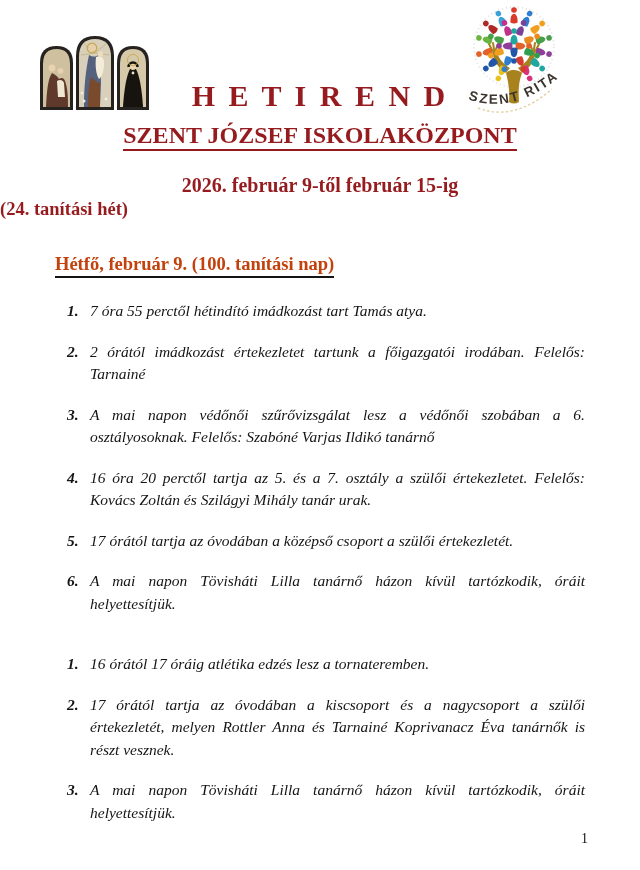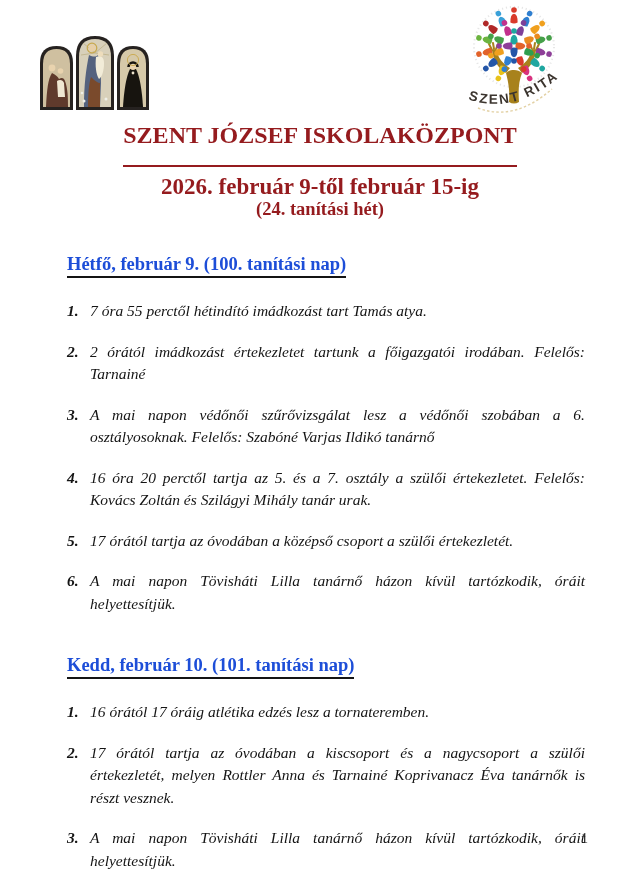--- a/index.html
+++ b/index.html
@@ -11,33 +11,33 @@
   .triptych { position:absolute; left:38px; top:33px; }
   .rita-logo { position:absolute; left:454px; top:5px; }
   .page-title {
     position:absolute; top:80px; left:0; width:100%; text-align:center;
     color:#951b1e; font-weight:bold; font-size:30px; line-height:32px; letter-spacing:3px;
   }
   .page-subtitle {
     position:absolute; top:121px; left:0; width:100%; text-align:center;
     color:#951b1e; font-weight:bold; font-size:24px; line-height:28px;
   }
-  .page-subtitle .u { border-bottom:2.5px solid #951b1e; padding-bottom:17px; }
+  .page-subtitle .u { border-bottom:2.5px solid #951b1e; padding-bottom:1px; }
   .date-line1 {
     position:absolute; top:174px; left:0; width:100%; text-align:center;
-    color:#951b1e; font-weight:bold; font-size:23px;
+    color:#951b1e; font-weight:bold; font-size:20px;
   }
   .date-line2 {
-    position:absolute; top:199px; left:0; width:100%; text-align:center;
+    position:absolute; top:199px; left:0; width:100%; 
     color:#951b1e; font-weight:bold; font-size:18.5px;
   }
   
   .content { position:absolute; left:55px; top:252px; width:530px; }
   .day + .day { margin-top:38px; }
-  .day-heading { margin:0 0 24px 12px; font-size:18.5px; line-height:24px; font-weight:bold; color:#1d4ed8; }
+  .day-heading { margin:0 0 24px 0; font-size:18.5px; line-height:24px; font-weight:bold; color:#c2410c; }
   .day-heading .u { border-bottom:2px solid #141414; padding-bottom:1.5px; }
   ul.items { list-style:none; margin:0; padding:0; }
   li.item {
     position:relative; padding-left:35px; margin-bottom:18px;
     font-style:italic; font-size:15.5px; line-height:22.5px; text-align:justify;
   }
   li.item .num { position:absolute; left:12px; top:0; font-weight:bold; }
   .bi { font-weight:normal; }
   .page-number { position:absolute; top:831px; right:52px; font-size:14px; color:#141414; }
 </style>
@@ -139,20 +139,21 @@
       </g>
 
       <text font-family="Liberation Sans, sans-serif" font-size="13.5" font-weight="bold" fill="#3b342e" letter-spacing="2">
         <textPath href="#ritapath" startOffset="6%">SZENT RITA</textPath>
       </text>
 
       <path d="M24,103 Q60,117 98,84" fill="none" stroke="#c8a34a" stroke-width="1.4" stroke-dasharray="2.5,2.2" opacity="0.5"></path>
     </svg>
   </div>
 
+  <div class="page-title">H E T I R E N D</div>
   <div class="page-subtitle">
     <span class="u">SZENT JÓZSEF ISKOLAKÖZPONT</span>
   </div>
   <div class="date-line1">2026. február 9-től február 15-ig</div>
   <div class="date-line2">(24. tanítási hét)</div>
 
   <div class="content">
 
     <section class="day">
       <h2 class="day-heading"><span class="u">Hétfő, február 9. (100. tanítási nap)</span></h2>
@@ -160,21 +161,20 @@
         <li class="item"><span class="num">1.</span><span class="bi">7 óra 55 perctől</span><span> hétindító imádkozást tart Tamás atya.</span></li>
         <li class="item"><span class="num">2.</span><span class="bi">2 órától</span><span> imádkozást értekezletet tartunk a főigazgatói irodában. </span><span class="bi">Felelős:</span><span> Tarnainé</span></li>
         <li class="item"><span class="num">3.</span><span class="bi">A mai napon</span><span> védőnői szűrővizsgálat lesz a védőnői szobában a 6. osztályosoknak. </span><span class="bi">Felelős:</span><span> Szabóné Varjas Ildikó tanárnő</span></li>
         <li class="item"><span class="num">4.</span><span class="bi">16 óra 20 perctől</span><span> tartja az 5. és a 7. osztály a szülői értekezletet. </span><span class="bi">Felelős:</span><span> Kovács Zoltán és Szilágyi Mihály tanár urak.</span></li>
         <li class="item"><span class="num">5.</span><span class="bi">17 órától</span><span> tartja az óvodában a középső csoport a szülői értekezletét.</span></li>
         <li class="item"><span class="num">6.</span><span class="bi">A mai napon</span><span> Tövisháti Lilla tanárnő házon kívül tartózkodik, óráit helyettesítjük.</span></li>
       </ul>
     </section>
 
     <section class="day">
-      <h2 class="day-heading"><span class="u">Kedd, február 10. (101. tanítási nap)</span></h2>
       <ul class="items">
         <li class="item"><span class="num">1.</span><span class="bi">16 órától 17 óráig</span><span> atlétika edzés lesz a tornateremben.</span></li>
         <li class="item"><span class="num">2.</span><span class="bi">17 órától</span><span> tartja az óvodában a kiscsoport és a nagycsoport a szülői értekezletét, melyen Rottler Anna és Tarnainé Koprivanacz Éva tanárnők is részt vesznek.</span></li>
         <li class="item"><span class="num">3.</span><span class="bi">A mai napon</span><span> Tövisháti Lilla tanárnő házon kívül tartózkodik, óráit helyettesítjük.</span></li>
       </ul>
     </section>
 
   </div>
 
   <div class="page-number">1</div>

